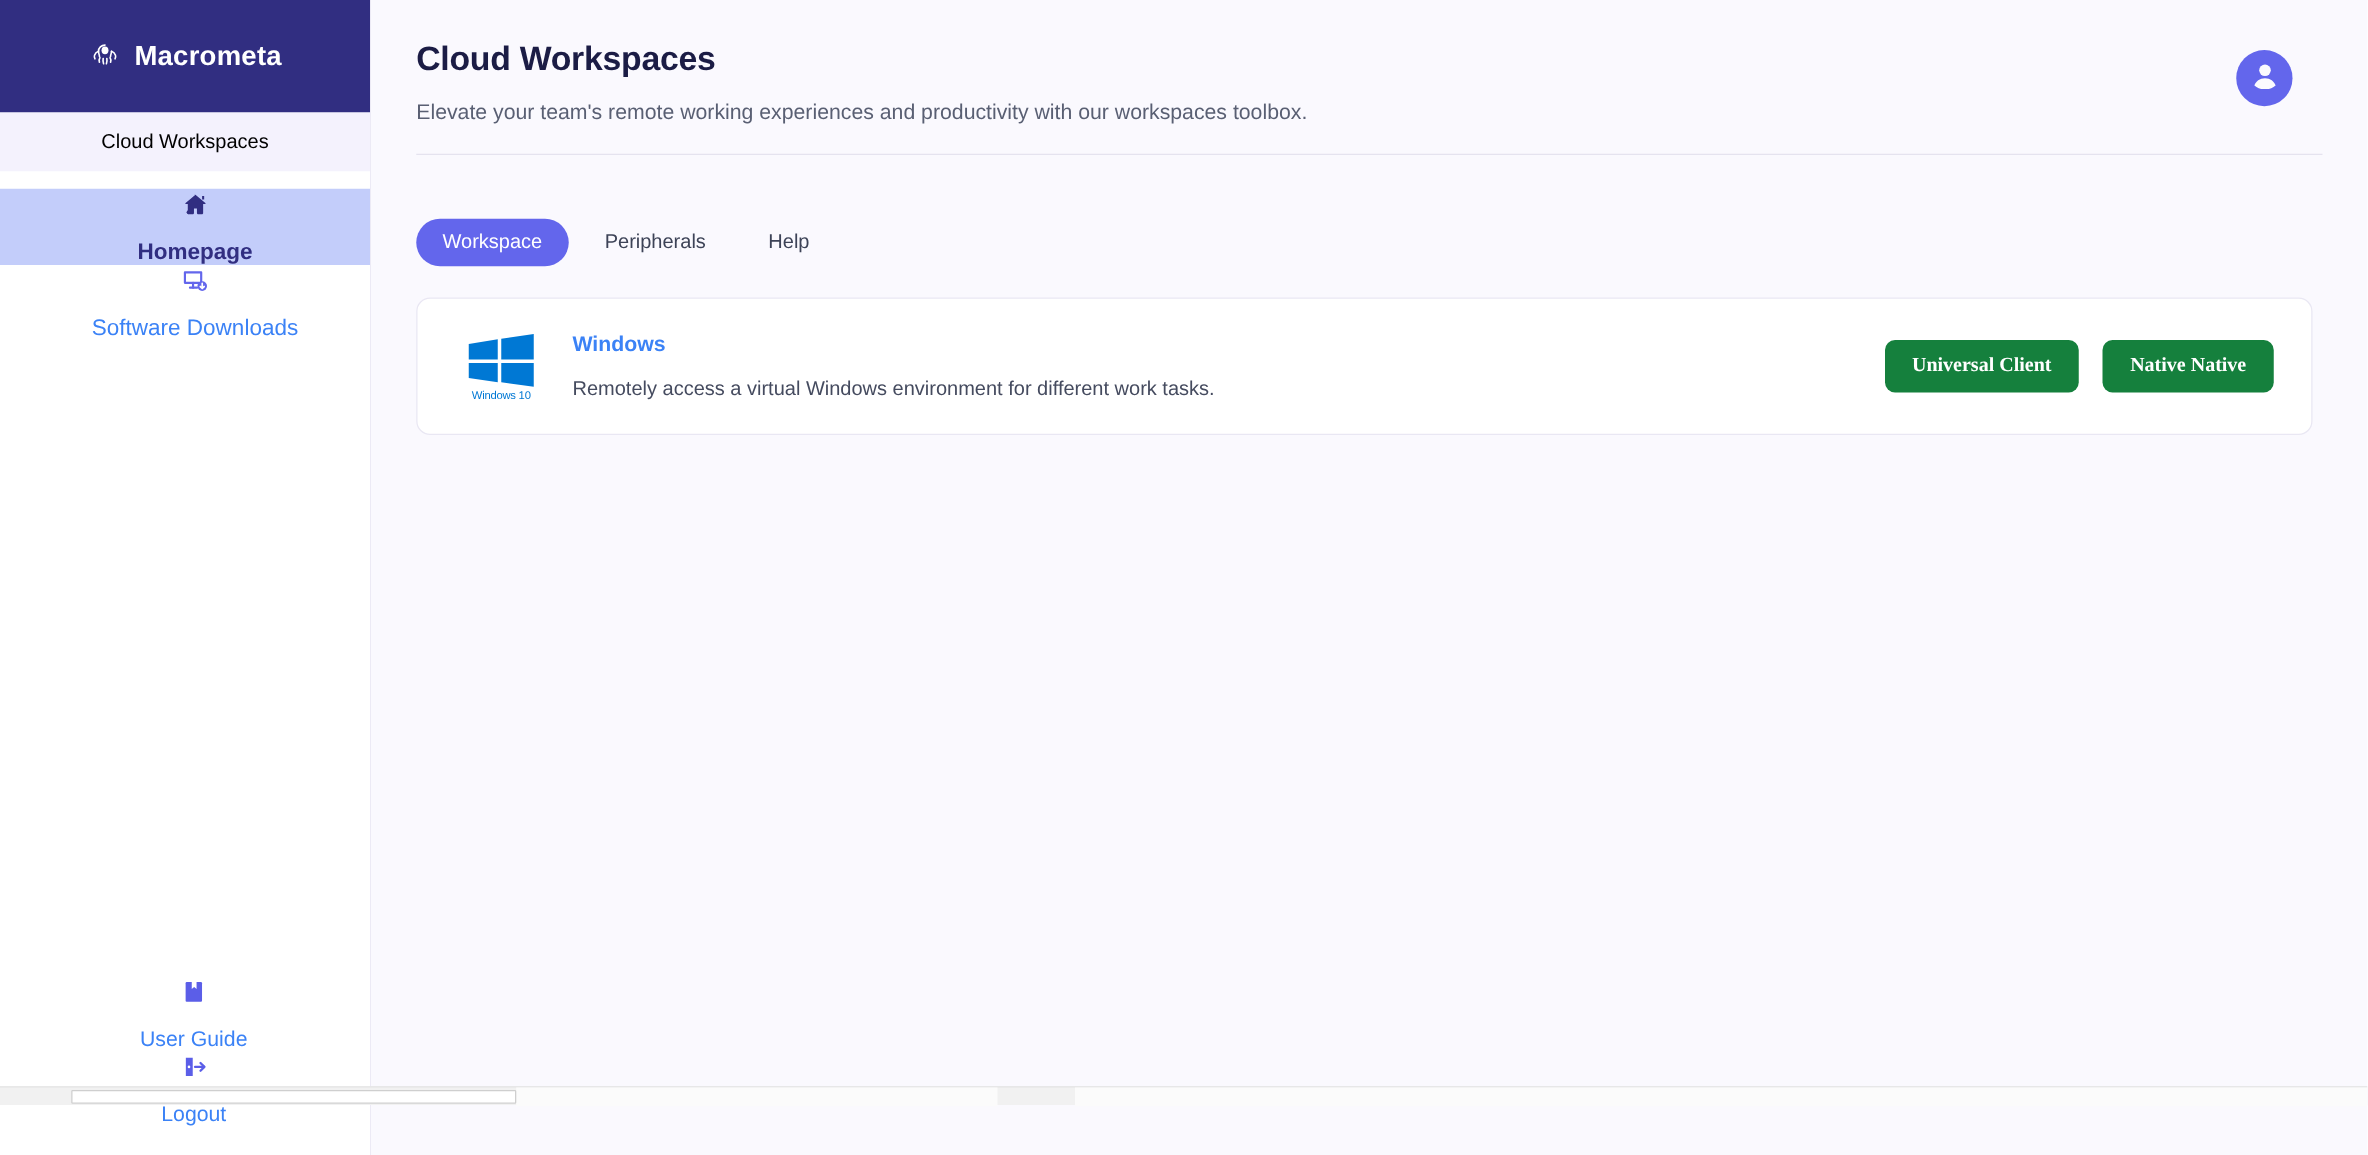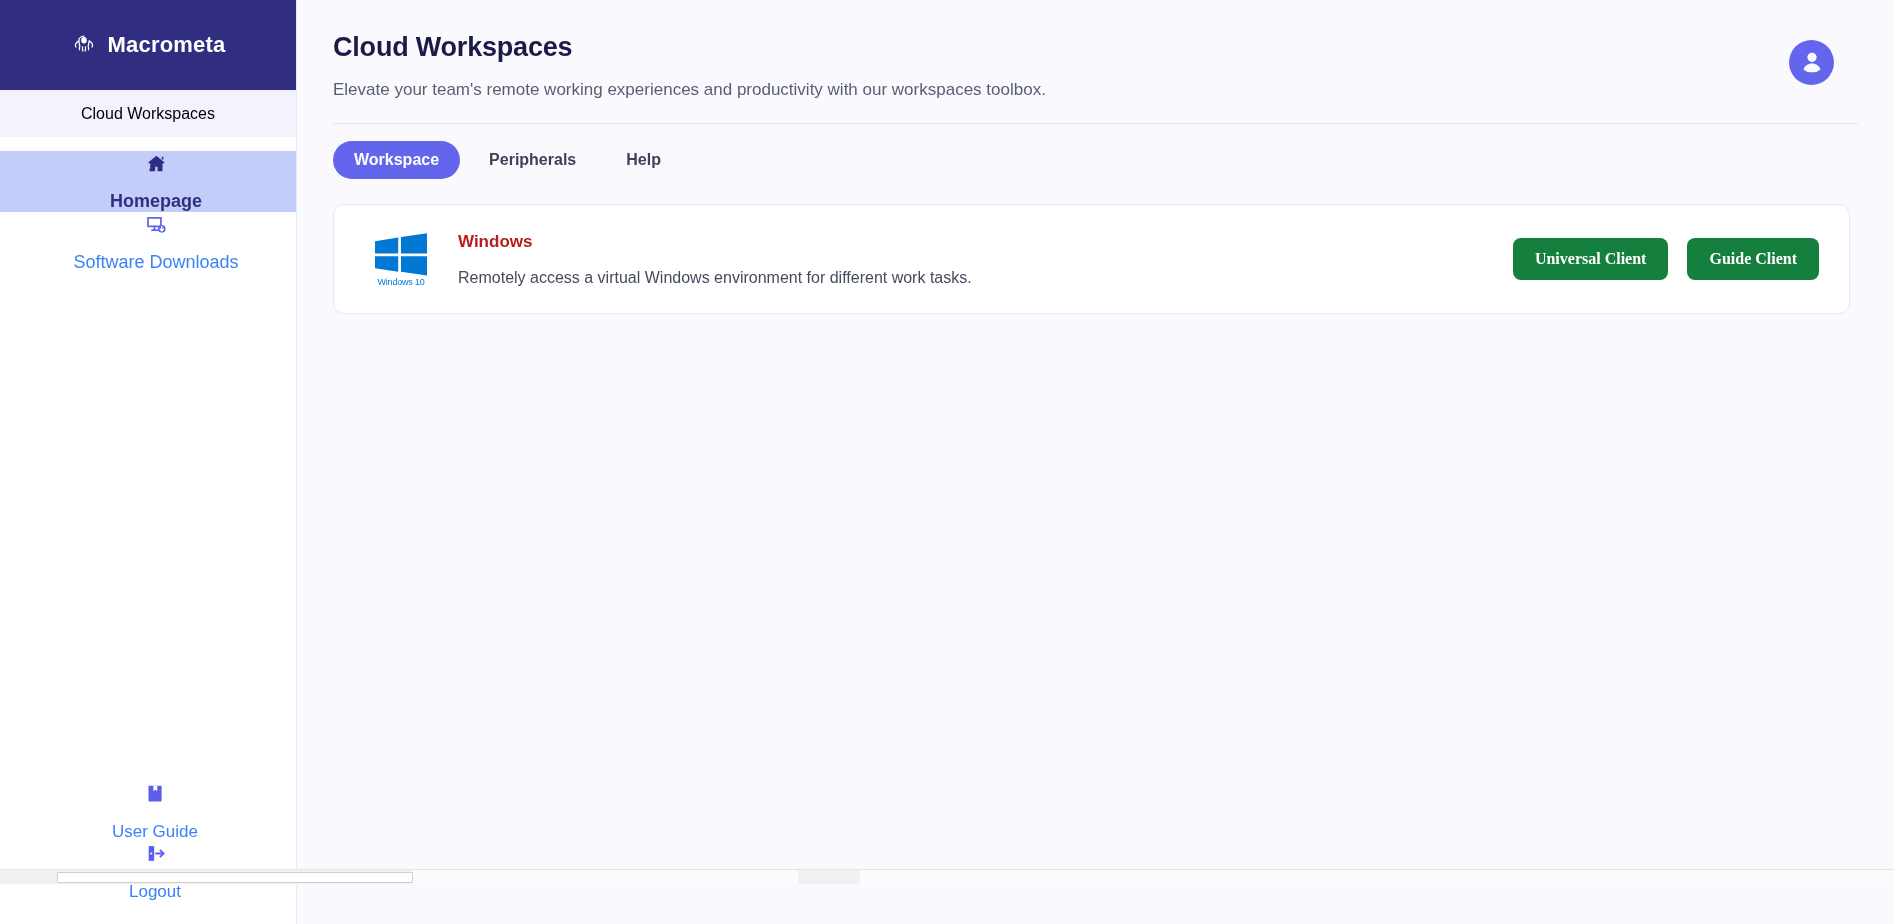--- a/index.html
+++ b/index.html
@@ -121,26 +121,27 @@
   }
 
   .tabs {
     display: flex;
     align-items: center;
     gap: 8px;
     padding: 17px 36px 0 36px;
   }
   .tab {
     font-size: 16px;
-    font-weight: bold;
+    font-weight: normal;
     color: #3d4357;
     padding: 10px 21px;
     border-radius: 20px;
     cursor: pointer;
     white-space: nowrap;
+    margin-top: 34px;
   }
   .tab.active {
     background: #6366ec;
     color: #ffffff;
   }
 
   .card {
     margin: 25px 44px 0 36px;
     background: #ffffff;
     border: 1px solid #e9e7f3;
@@ -159,21 +160,21 @@
     align-items: center;
     justify-content: center;
   }
   .card-text {
     margin-left: 26px;
     flex: 1 1 auto;
   }
   .card-title {
     font-size: 17px;
     font-weight: bold;
-    color: #b91c1c;
+    color: #3b82f6;
   }
   .card-desc {
     margin-top: 17px;
     font-size: 16px;
     color: #454b5f;
   }
   .card-actions {
     display: flex;
     gap: 19px;
     align-items: center;
@@ -346,21 +347,21 @@
         <span style="font-size:9px;color:#0078d4;margin-top:1px;letter-spacing:-.2px;">Windows 10</span>
       </div>
 
       <div class="card-text">
         <div class="card-title">Windows</div>
         <div class="card-desc">Remotely access a virtual Windows environment for different work tasks.</div>
       </div>
 
       <div class="card-actions">
         <button class="btn">Universal Client</button>
-        <button class="btn">Guide Client</button>
+        <button class="btn">Native Native</button>
       </div>
 
     </div>
 
     <div class="vscroll-track"></div>
   </main>
 
   <div class="hscroll-track">
     <div class="hscroll-seg" style="left:413px;width:385px;"></div>
     <div class="hscroll-seg" style="left:860px;width:1034px;"></div>

